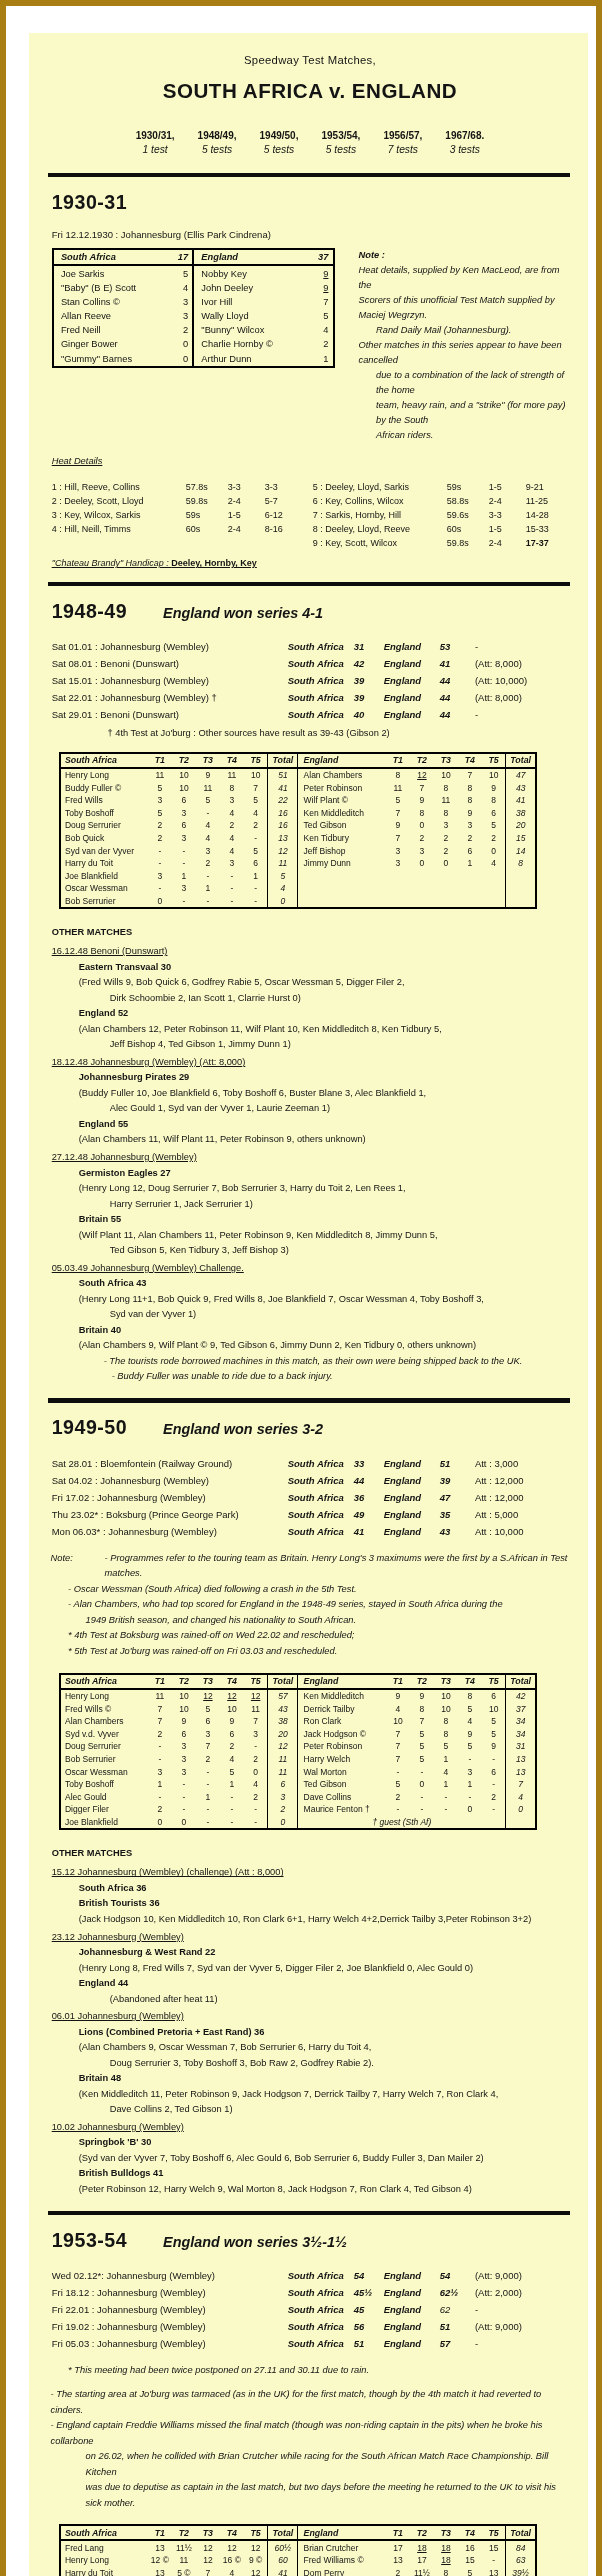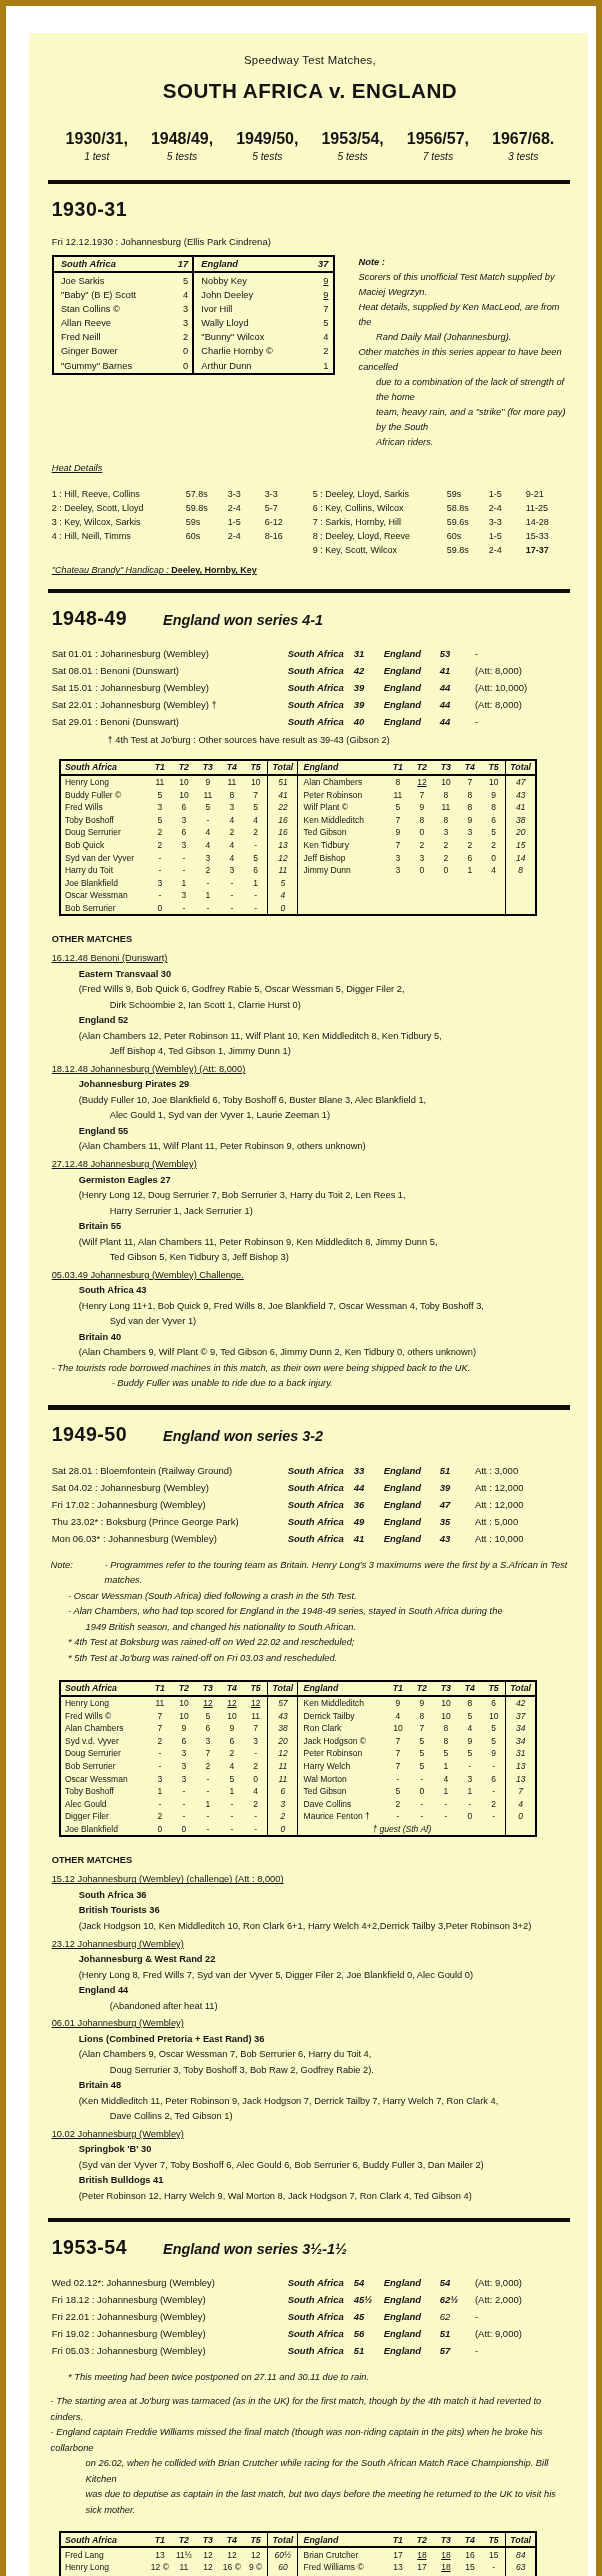--- a/index.html
+++ b/index.html
@@ -6,21 +6,21 @@
   .frame{position:relative;width:602px;height:3008px;margin:0 auto;background:#a8messing;box-sizing:border-box;}
   .frame{background:#fff;border:6.2px solid #a87d13;outline:0.5px solid #7c5a08;overflow:hidden;}
   .content{margin:27px 8.2px 9.3px 23px;background:#fafac8;padding:12.4px 14.4px 15.5px 17.5px;
            font-family:"Liberation Sans","DejaVu Sans",sans-serif;color:#141414;min-height:2885px;box-sizing:border-box;}
   
   .hdr{text-align:center;padding-top:8.2px;}
   .hdr .super{font-size:11.3px;letter-spacing:0.3px;}
   .hdr .title{font-size:20.6px;font-weight:bold;margin-top:13.4px;letter-spacing:0.5px;}
   .series-row{display:flex;justify-content:center;gap:23px;margin-top:27px;margin-bottom:17.5px;}
   .series-row .itm{text-align:center;}
-  .series-row .yrs{font-size:16px;font-weight:bold;}
+  .series-row .yrs{font-size:10px;font-weight:bold;}
   .series-row .tst{font-size:10.3px;font-style:italic;margin-top:3.1px;}
   .divider{height:4.6px;background:#0d0d0d;margin:13.4px 3.1px 13.4px 1px;}
   
   .sec-head{display:flex;gap:36px;align-items:baseline;margin:13.4px 0 15.5px 5.2px;}
   .sec-head .yr{font-size:19.6px;font-weight:bold;letter-spacing:0.5px;}
   .sec-head .sub{font-size:14.4px;font-weight:bold;font-style:italic;}
   .line-plain{font-size:9.5px;margin:3.1px 0 8.2px 5.2px;}
   
   .cols{display:flex;gap:24px;align-items:flex-start;margin-left:5.2px;}
   table.st{border-collapse:collapse;border:2.6px solid #000;}
@@ -67,21 +67,21 @@
   .ennote{font-style:italic;text-align:left;padding-left:13.4px;}
   
   .other{margin:15.5px 0 5.2px 5.2px;font-size:9.3px;line-height:15.5px;}
   .other .om-title{font-weight:bold;display:inline-block;margin-bottom:2.1px;}
   .om-date{margin-top:2.1px;}
   .om-date.ud{text-decoration:underline;}
   .om-team{display:flex;margin-left:27px;flex-direction:column;}
   .om-team .lb{flex:none;min-width:122px;font-weight:bold;padding-right:3.1px;}
   .om-lines{flex:1;}
   .om-lines .l2{margin-left:31px;}
-  .om-note{}
+  .om-note{margin-left:52px;}
   .om-note.it{font-style:italic;}
 </style>
 </head>
 <body>
 
 <div class="frame">
   <div class="content">
 
     <div class="hdr">
       <div class="super">Speedway Test Matches,</div>
@@ -170,22 +170,22 @@
                 <tr>
                   <td class="nm">"Gummy" Barnes</td>
                   <td class="sc"><span>0</span></td>
                   <td class="nm half-r">Arthur Dunn</td>
                   <td class="sc"><span>1</span></td>
                 </tr>
               </tbody>
             </table>
             <div class="noteblk">
               <div class="nt">Note :</div>
+              <div class="nl">Heat details, supplied by Ken MacLeod, are from the</div>
               <div class="nl">Scorers of this unofficial Test Match supplied by Maciej Wegrzyn.</div>
-              <div class="nl">Heat details, supplied by Ken MacLeod, are from the</div>
               <div class="nl ind1">Rand Daily Mail (Johannesburg).</div>
               <div class="nl">Other matches in this series appear to have been cancelled</div>
               <div class="nl ind1">due to a combination of the lack of strength of the home</div>
               <div class="nl ind1">team, heavy rain, and a "strike" (for more pay) by the South</div>
               <div class="nl ind1">African riders.</div>
             </div>
           </div>
           <div class="ttl" style="margin: 12.4px 0px 2.1px 5.2px; font-size: 9.3px; font-style: italic; text-decoration: underline;">Heat Details</div>
           <div class="heats">
             <div>

